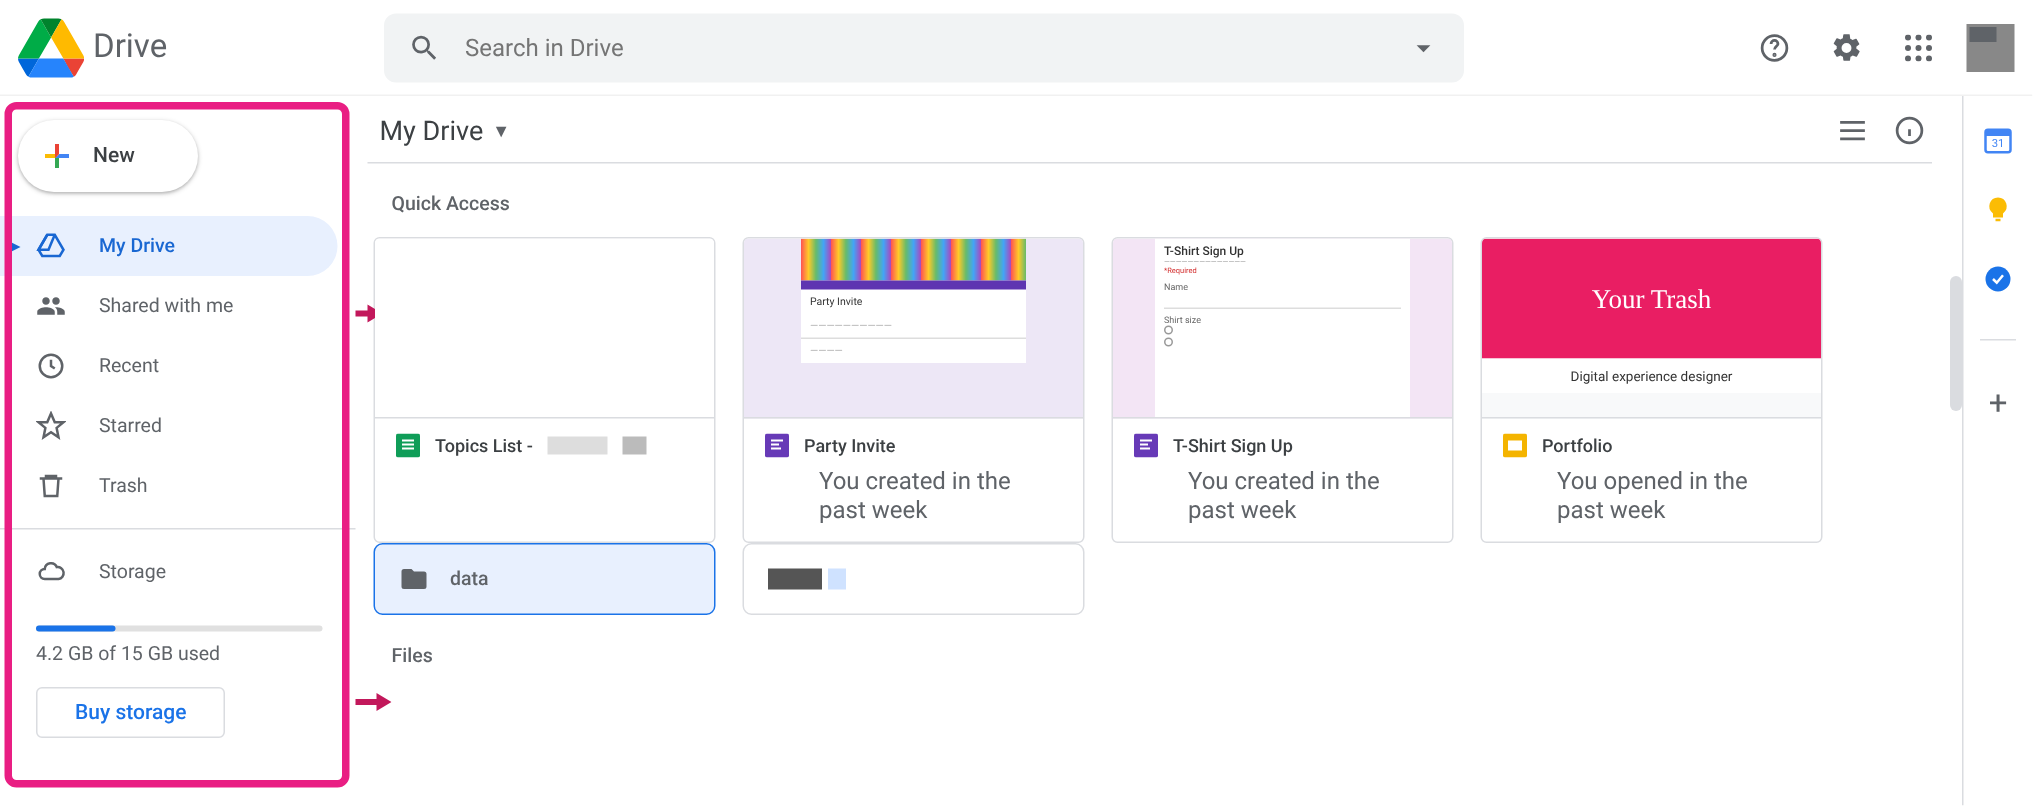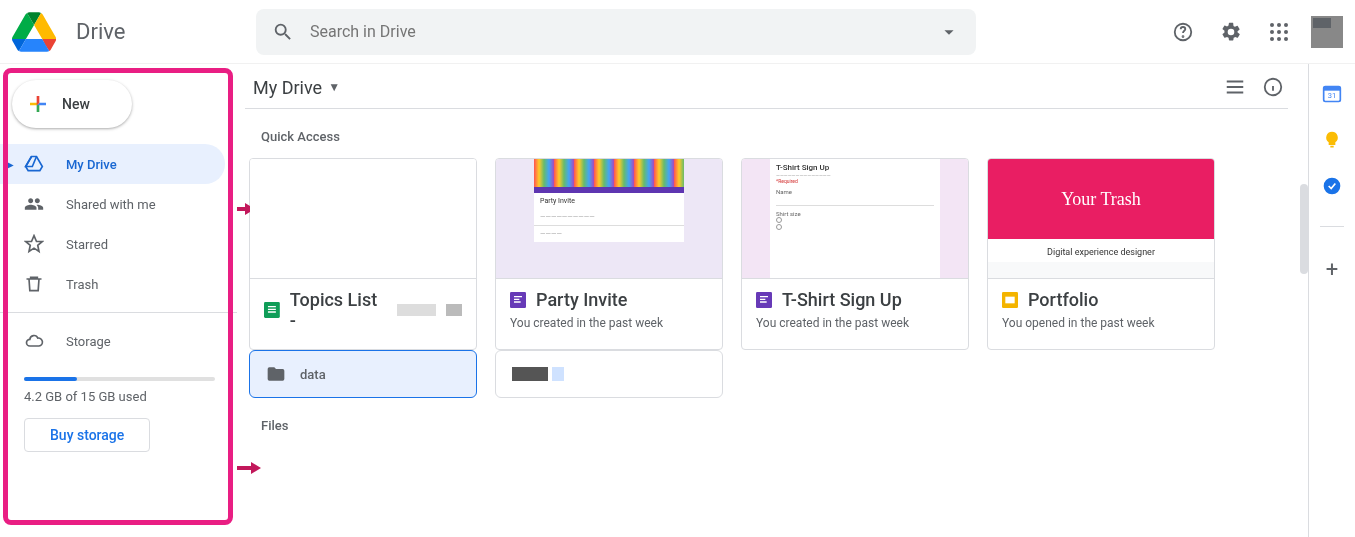--- a/index.html
+++ b/index.html
@@ -2,21 +2,21 @@
 <html><head>
 <meta charset="utf-8">
 <style>
 * { margin: 0; padding: 0; box-sizing: border-box; font-family: 'Google Sans', Roboto, Arial, sans-serif; }
 body { background: #fff; width: 1355px; height: 537px; overflow: hidden; position: relative; }
 
 
 .header { height: 64px; display: flex; align-items: center; padding: 0 12px; border-bottom: 1px solid #f1f1f1; }
 .logo-area { display: flex; align-items: center; width: 244px; }
 .logo-svg { width: 44px; height: 40px; }
-.logo-text { font-size: 22px; color: #5f6368; margin-left: 20px; }
+.logo-text { font-size: 22px; color: #5f6368; margin-left: 6px; }
 .search-bar { flex: 0 0 720px; height: 46px; background: #f1f3f4; border-radius: 8px; display: flex; align-items: center; padding: 0 16px; }
 .search-bar .s-icon { color: #5f6368; margin-right: 16px; }
 .search-bar input { flex: 1; border: none; background: transparent; font-size: 16px; color: #5f6368; outline: none; }
 .search-bar .dd-icon { color: #5f6368; }
 .header-icons { margin-left: auto; display: flex; align-items: center; gap: 8px; }
 .hdr-btn { width: 40px; height: 40px; border-radius: 50%; display: flex; align-items: center; justify-content: center; color: #5f6368; cursor: pointer; }
 .avatar { width: 32px; height: 32px; background: #888; margin-left: 4px; }
 .avatar-inner { width: 18px; height: 10px; background: #5f6368; margin: 2px; }
 
 
@@ -49,22 +49,22 @@
 
 .section-label { font-size: 13px; color: #5f6368; margin: 20px 0 14px 16px; font-weight: 500; }
 .arrow-annot { position: absolute; color: #c2185b; font-size: 20px; }
 .arrow-annot.a1 { left: -16px; top: 136px; }
 .arrow-annot.a2 { left: -10px; top: 395px; }
 
 .qa-row { display: flex; gap: 18px; padding-left: 4px;}
 .qa-card { width: 228px; border: 1px solid #dadce0; border-radius: 4px; overflow: hidden; background: #fff; }
 .qa-thumb { height: 120px; background: #f8f9fa; border-bottom: 1px solid #dadce0; position: relative; overflow: hidden; }
 .qa-meta { padding: 10px 14px 12px; }
-.qa-title-row { display: flex; align-items: center; gap: 10px; font-size: 18px; color: #3c4043; font-weight: 500; }
-.qa-sub { font-size: 12px; color: #5f6368; margin-top: 6px; }
+.qa-title-row { display: flex; align-items: center; gap: 10px; font-size: 12px; color: #3c4043; font-weight: 500; }
+.qa-sub { font-size: 16px; color: #5f6368; margin-top: 6px; margin-left: 36px; }
 .file-icon { width: 16px; height: 16px; }
 
 
 .th1 { background: #fff; }
 .th2 { background:#ede7f6; display:flex; align-items:flex-start; justify-content:center;}
 .th2 .doc { width: 150px; background:#fff; margin-top:0; }
 .th2 .balloons { height:28px; background: linear-gradient(90deg,#ff5252,#ffca28,#66bb6a,#42a5f5,#ab47bc); background-size: 20px 100%; }
 .th2 .bar { height:6px; background:#5e35b1;}
 .th2 .tiny { font-size:7px; color:#333; padding:4px 6px;}
 .th3 { background:#f3e5f5; display:flex; justify-content:center;}
@@ -183,20 +183,29 @@
       <span class="nav-icon">
           <svg width="20" height="20" viewBox="0 0 24 24" fill="currentColor">
             <path d="M16 11c1.66 0 3-1.34 3-3s-1.34-3-3-3-3 1.34-3 3 1.34 3 3 3zm-8 0c1.66 0 3-1.34 3-3S9.66 5 8 5 5 6.34 5 8s1.34 3 3 3zm0 2c-2.33 0-7 1.17-7 3.5V19h14v-2.5c0-2.33-4.67-3.5-7-3.5zm8 0c-.29 0-.62.02-.97.05 1.16.84 1.97 1.97 1.97 3.45V19h6v-2.5c0-2.33-4.67-3.5-7-3.5z"></path>
           </svg>
         </span>
       <span>Shared with me</span>
     </div>
     <div class="nav-item">
       <span class="nav-icon">
           <svg width="20" height="20" viewBox="0 0 24 24" fill="none" stroke="currentColor" stroke-width="2">
+            <circle cx="12" cy="12" r="9"></circle>
+            <path d="M12 7v5l3 2"></path>
+          </svg>
+        </span>
+      <span>Recent</span>
+    </div>
+    <div class="nav-item">
+      <span class="nav-icon">
+          <svg width="20" height="20" viewBox="0 0 24 24" fill="none" stroke="currentColor" stroke-width="2">
             <path d="M12 2l3 7h7l-5.5 4.5L18 21l-6-4-6 4 1.5-7.5L2 9h7z"></path>
           </svg>
         </span>
       <span>Starred</span>
     </div>
     <div class="nav-item">
       <span class="nav-icon">
           <svg width="20" height="20" viewBox="0 0 24 24" fill="none" stroke="currentColor" stroke-width="2">
             <path d="M3 6h18M8 6V4h8v2M6 6l1 14h10l1-14"></path>
           </svg>

